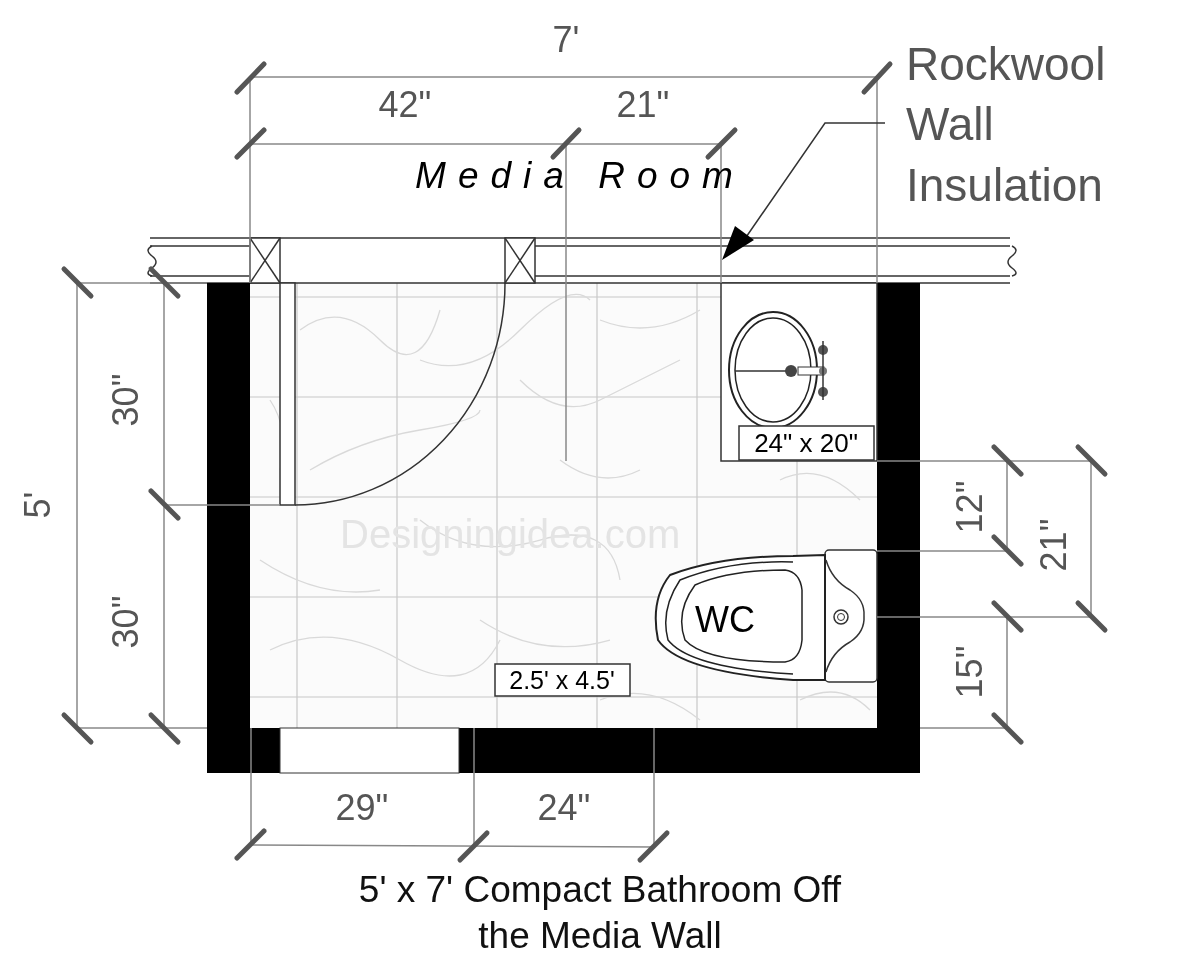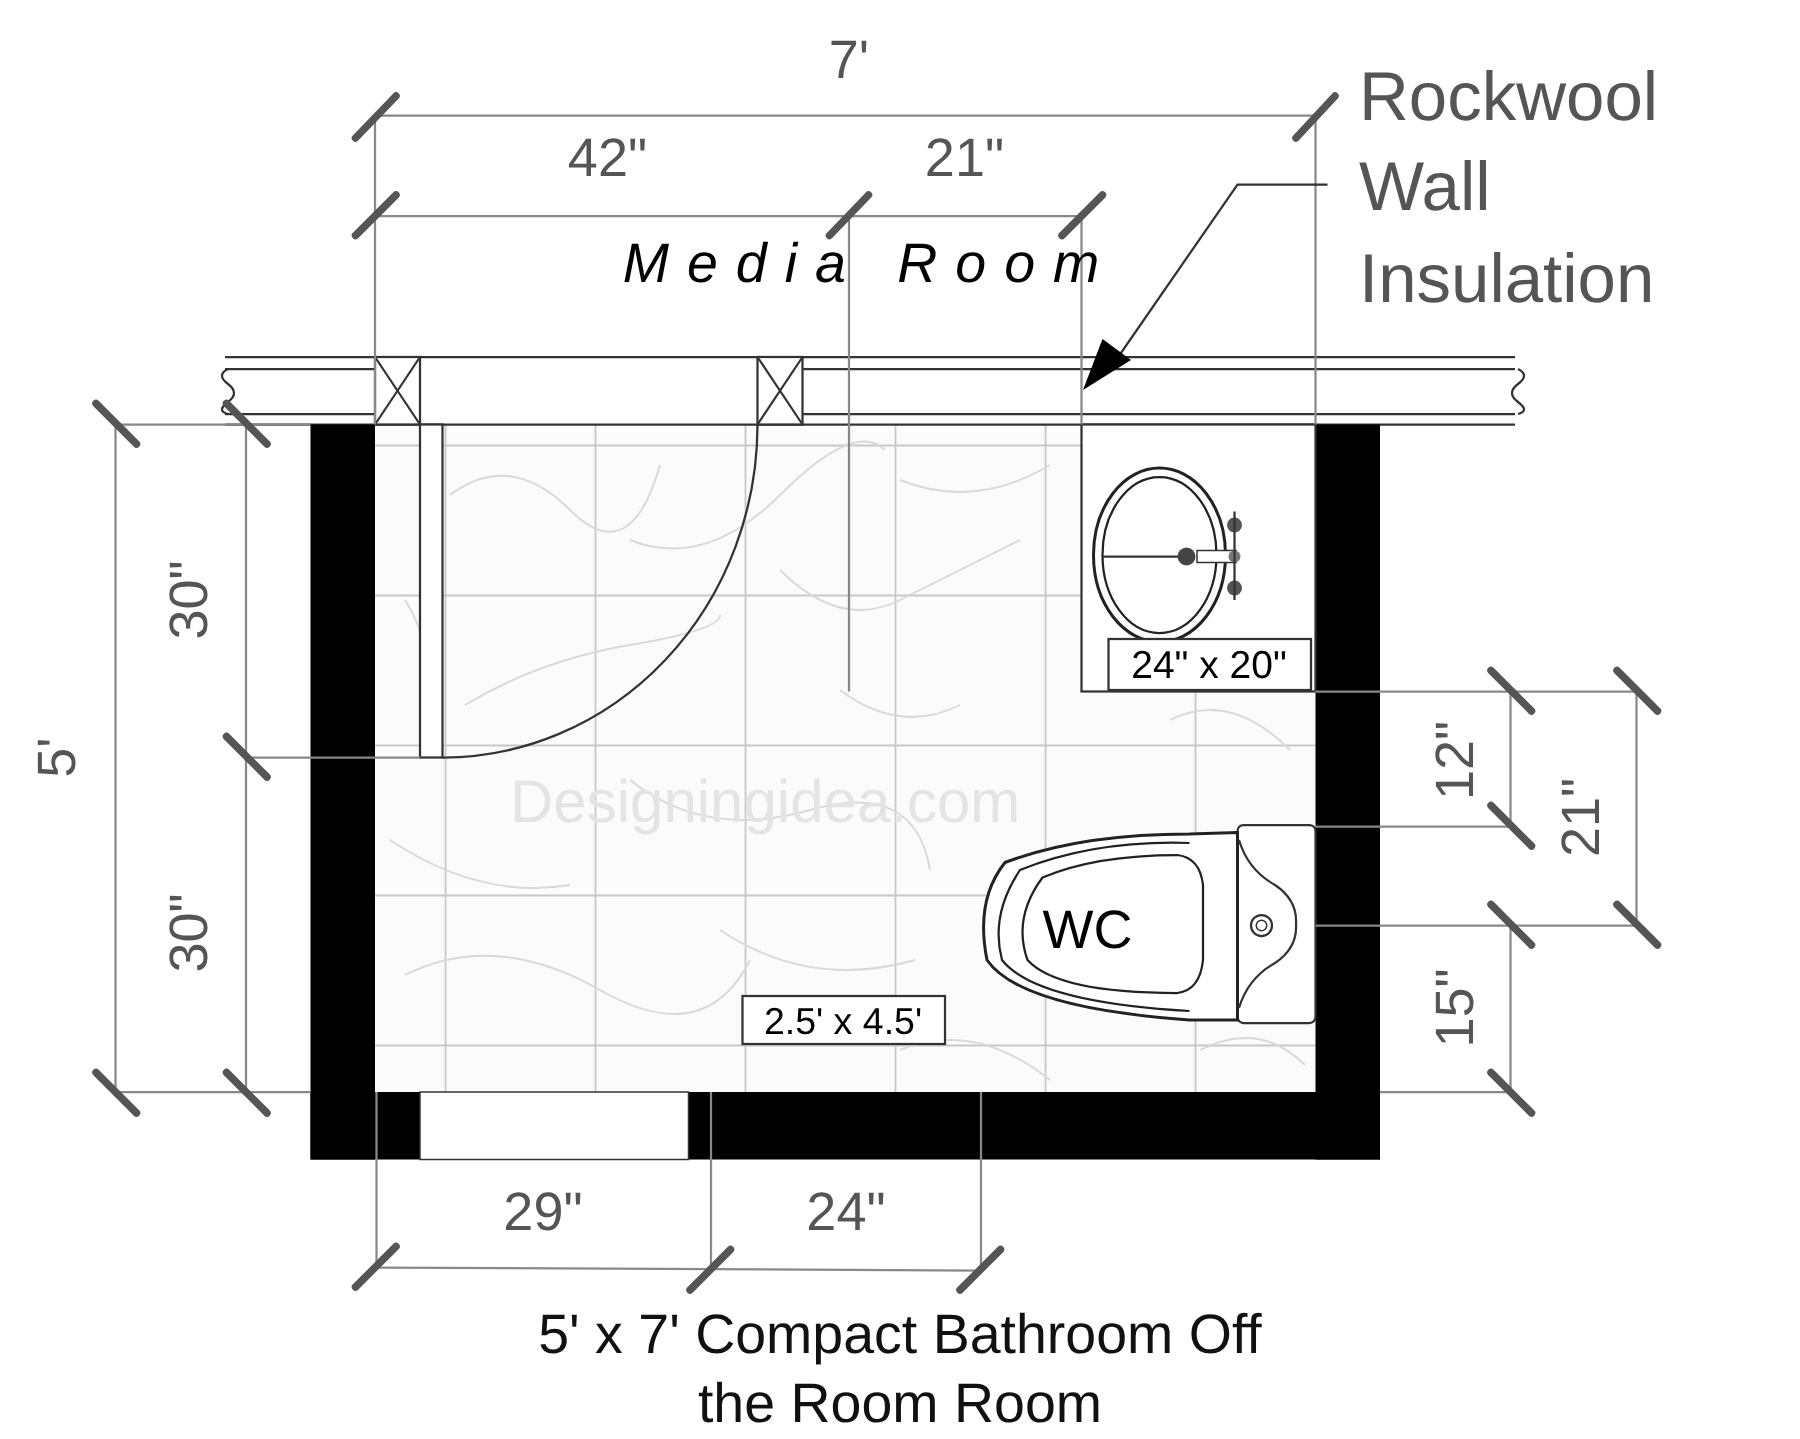--- a/index.html
+++ b/index.html
@@ -186,13 +186,13 @@
     <line class="dimline" x1="251" y1="845" x2="654" y2="847"></line>
     <line class="tick" x1="237" y1="858" x2="264" y2="831"></line>
     <line class="tick" x1="460" y1="860" x2="487" y2="833"></line>
     <line class="tick" x1="640" y1="860" x2="667" y2="833"></line>
   </g>
   <text class="dim-text" x="362" y="820" text-anchor="middle">29"</text>
   <text class="dim-text" x="564" y="820" text-anchor="middle">24"</text>
 </svg>
 
 <div class="caption" style="top:868px;">5' x 7' Compact Bathroom Off</div>
-<div class="caption" style="top:914px;">the Room Room</div>
+<div class="caption" style="top:914px;">the Media Wall</div>
 
 </body></html>

